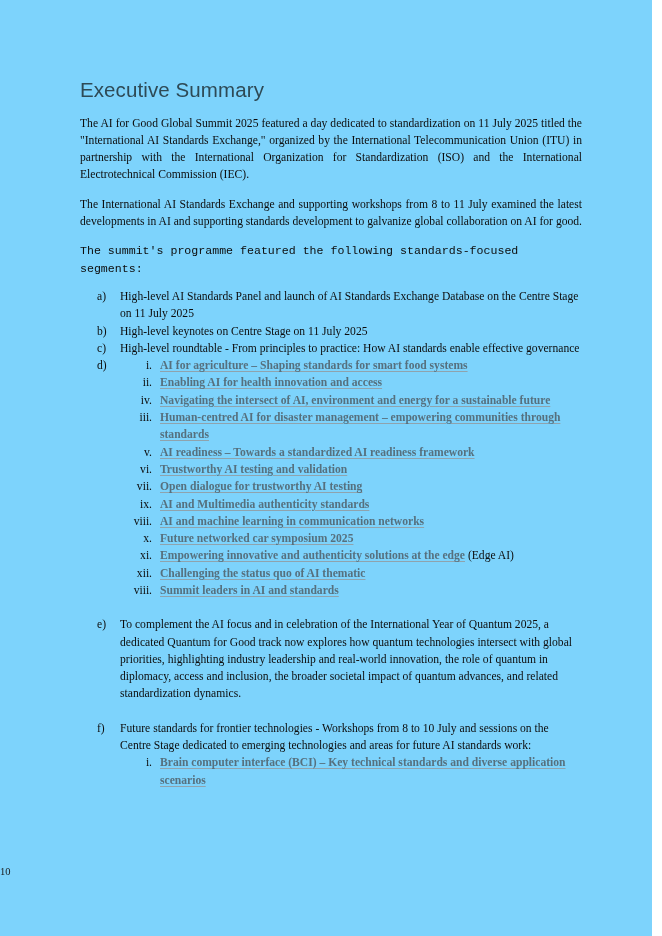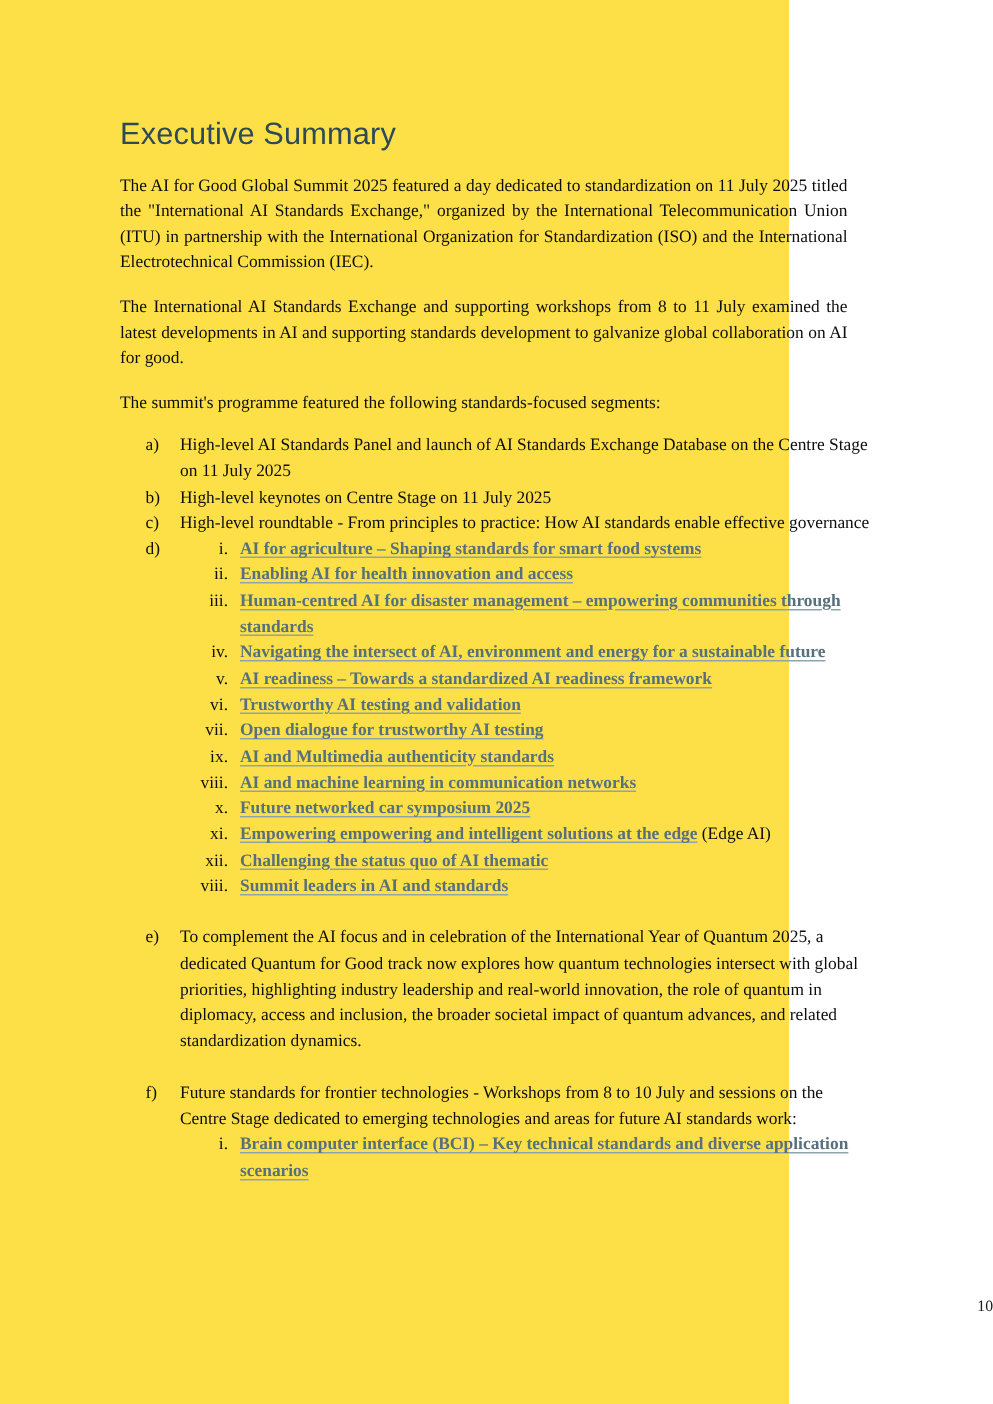--- a/index.html
+++ b/index.html
@@ -12,50 +12,51 @@
     background: #ffffff;
     font-family: "Liberation Serif", serif;
     color: #000000;
     overflow: hidden;
     position: relative;
   }
   .page {
     position: absolute;
     left: 0;
     top: 0;
-    width: 526px;
+    width: 652px;
     height: 936px;
-    background: #fde047;
+    background: #7dd3fc;
   }
   .content {
     position: absolute;
     left: 80px;
     top: 78px;
     width: 502px;
   }
   h1.doc-heading {
     font-family: "Liberation Sans", sans-serif;
     font-size: 20.5px;
     font-weight: 400;
     color: #2e4a56;
     margin: 0 0 13px 0;
     letter-spacing: 0.1px;
     line-height: 1.15;
   }
   p.body-para {
     font-size: 11.6px;
     line-height: 17.3px;
-    margin: 0 17px 12px 0;
+    margin: 0 0 12px 0;
     text-align: justify;
     text-justify: inter-word;
     color: #0d0d0d;
   }
   p.body-para.last-intro {
     margin-bottom: 11px;
     text-align: left;
+    font-family: Liberation Mono, monospace;
   }
 
   
   ol.alpha-list {
     list-style: none;
     margin: 0;
     padding: 0;
   }
   ol.alpha-list > li.alpha-item {
     position: relative;
@@ -113,21 +114,21 @@
     text-align: right;
   }
   .sub-wrap {
     margin-top: 0px;
   }
   .page-number {
     position: absolute;
     left: 0;
     top: 866px;
     width: 662px;
-    text-align: right;
+    text-align: left;
     font-size: 10.5px;
     color: #1a1a1a;
     font-family: "Liberation Serif", serif;
   }
 </style>
 </head>
 <body>
 
 <div class="page">
   <div class="content">
@@ -161,28 +162,28 @@
         <ol class="roman-list sub-wrap">
           <li class="roman-item">
             <span class="marker">i.</span>
             <a class="doc-link" href="#">AI for agriculture – Shaping standards for smart food systems</a><span class="plain-suffix"></span>
           </li>
           <li class="roman-item">
             <span class="marker">ii.</span>
             <a class="doc-link" href="#">Enabling AI for health innovation and access</a><span class="plain-suffix"></span>
           </li>
           <li class="roman-item">
+            <span class="marker">iv.</span>
+            <a class="doc-link" href="#">Navigating the intersect of AI, environment and energy for a sustainable future</a><span class="plain-suffix"></span>
+          </li>
+          <li class="roman-item">
             <span class="marker">iii.</span>
             <a class="doc-link" href="#">Human-centred AI for disaster management – empowering communities through standards</a><span class="plain-suffix"></span>
           </li>
           <li class="roman-item">
-            <span class="marker">iv.</span>
-            <a class="doc-link" href="#">Navigating the intersect of AI, environment and energy for a sustainable future</a><span class="plain-suffix"></span>
-          </li>
-          <li class="roman-item">
             <span class="marker">v.</span>
             <a class="doc-link" href="#">AI readiness – Towards a standardized AI readiness framework</a><span class="plain-suffix"></span>
           </li>
           <li class="roman-item">
             <span class="marker">vi.</span>
             <a class="doc-link" href="#">Trustworthy AI testing and validation</a><span class="plain-suffix"></span>
           </li>
           <li class="roman-item">
             <span class="marker">vii.</span>
             <a class="doc-link" href="#">Open dialogue for trustworthy AI testing</a><span class="plain-suffix"></span>
@@ -194,21 +195,21 @@
           <li class="roman-item">
             <span class="marker">viii.</span>
             <a class="doc-link" href="#">AI and machine learning in communication networks</a><span class="plain-suffix"></span>
           </li>
           <li class="roman-item">
             <span class="marker">x.</span>
             <a class="doc-link" href="#">Future networked car symposium 2025</a><span class="plain-suffix"></span>
           </li>
           <li class="roman-item">
             <span class="marker">xi.</span>
-            <a class="doc-link" href="#">Empowering empowering and intelligent solutions at the edge</a><span class="plain-suffix"> (Edge AI)</span>
+            <a class="doc-link" href="#">Empowering innovative and authenticity solutions at the edge</a><span class="plain-suffix"> (Edge AI)</span>
           </li>
           <li class="roman-item">
             <span class="marker">xii.</span>
             <a class="doc-link" href="#">Challenging the status quo of AI thematic</a><span class="plain-suffix"></span>
           </li>
           <li class="roman-item">
             <span class="marker">viii.</span>
             <a class="doc-link" href="#">Summit leaders in AI and standards</a><span class="plain-suffix"></span>
           </li>
         </ol>

